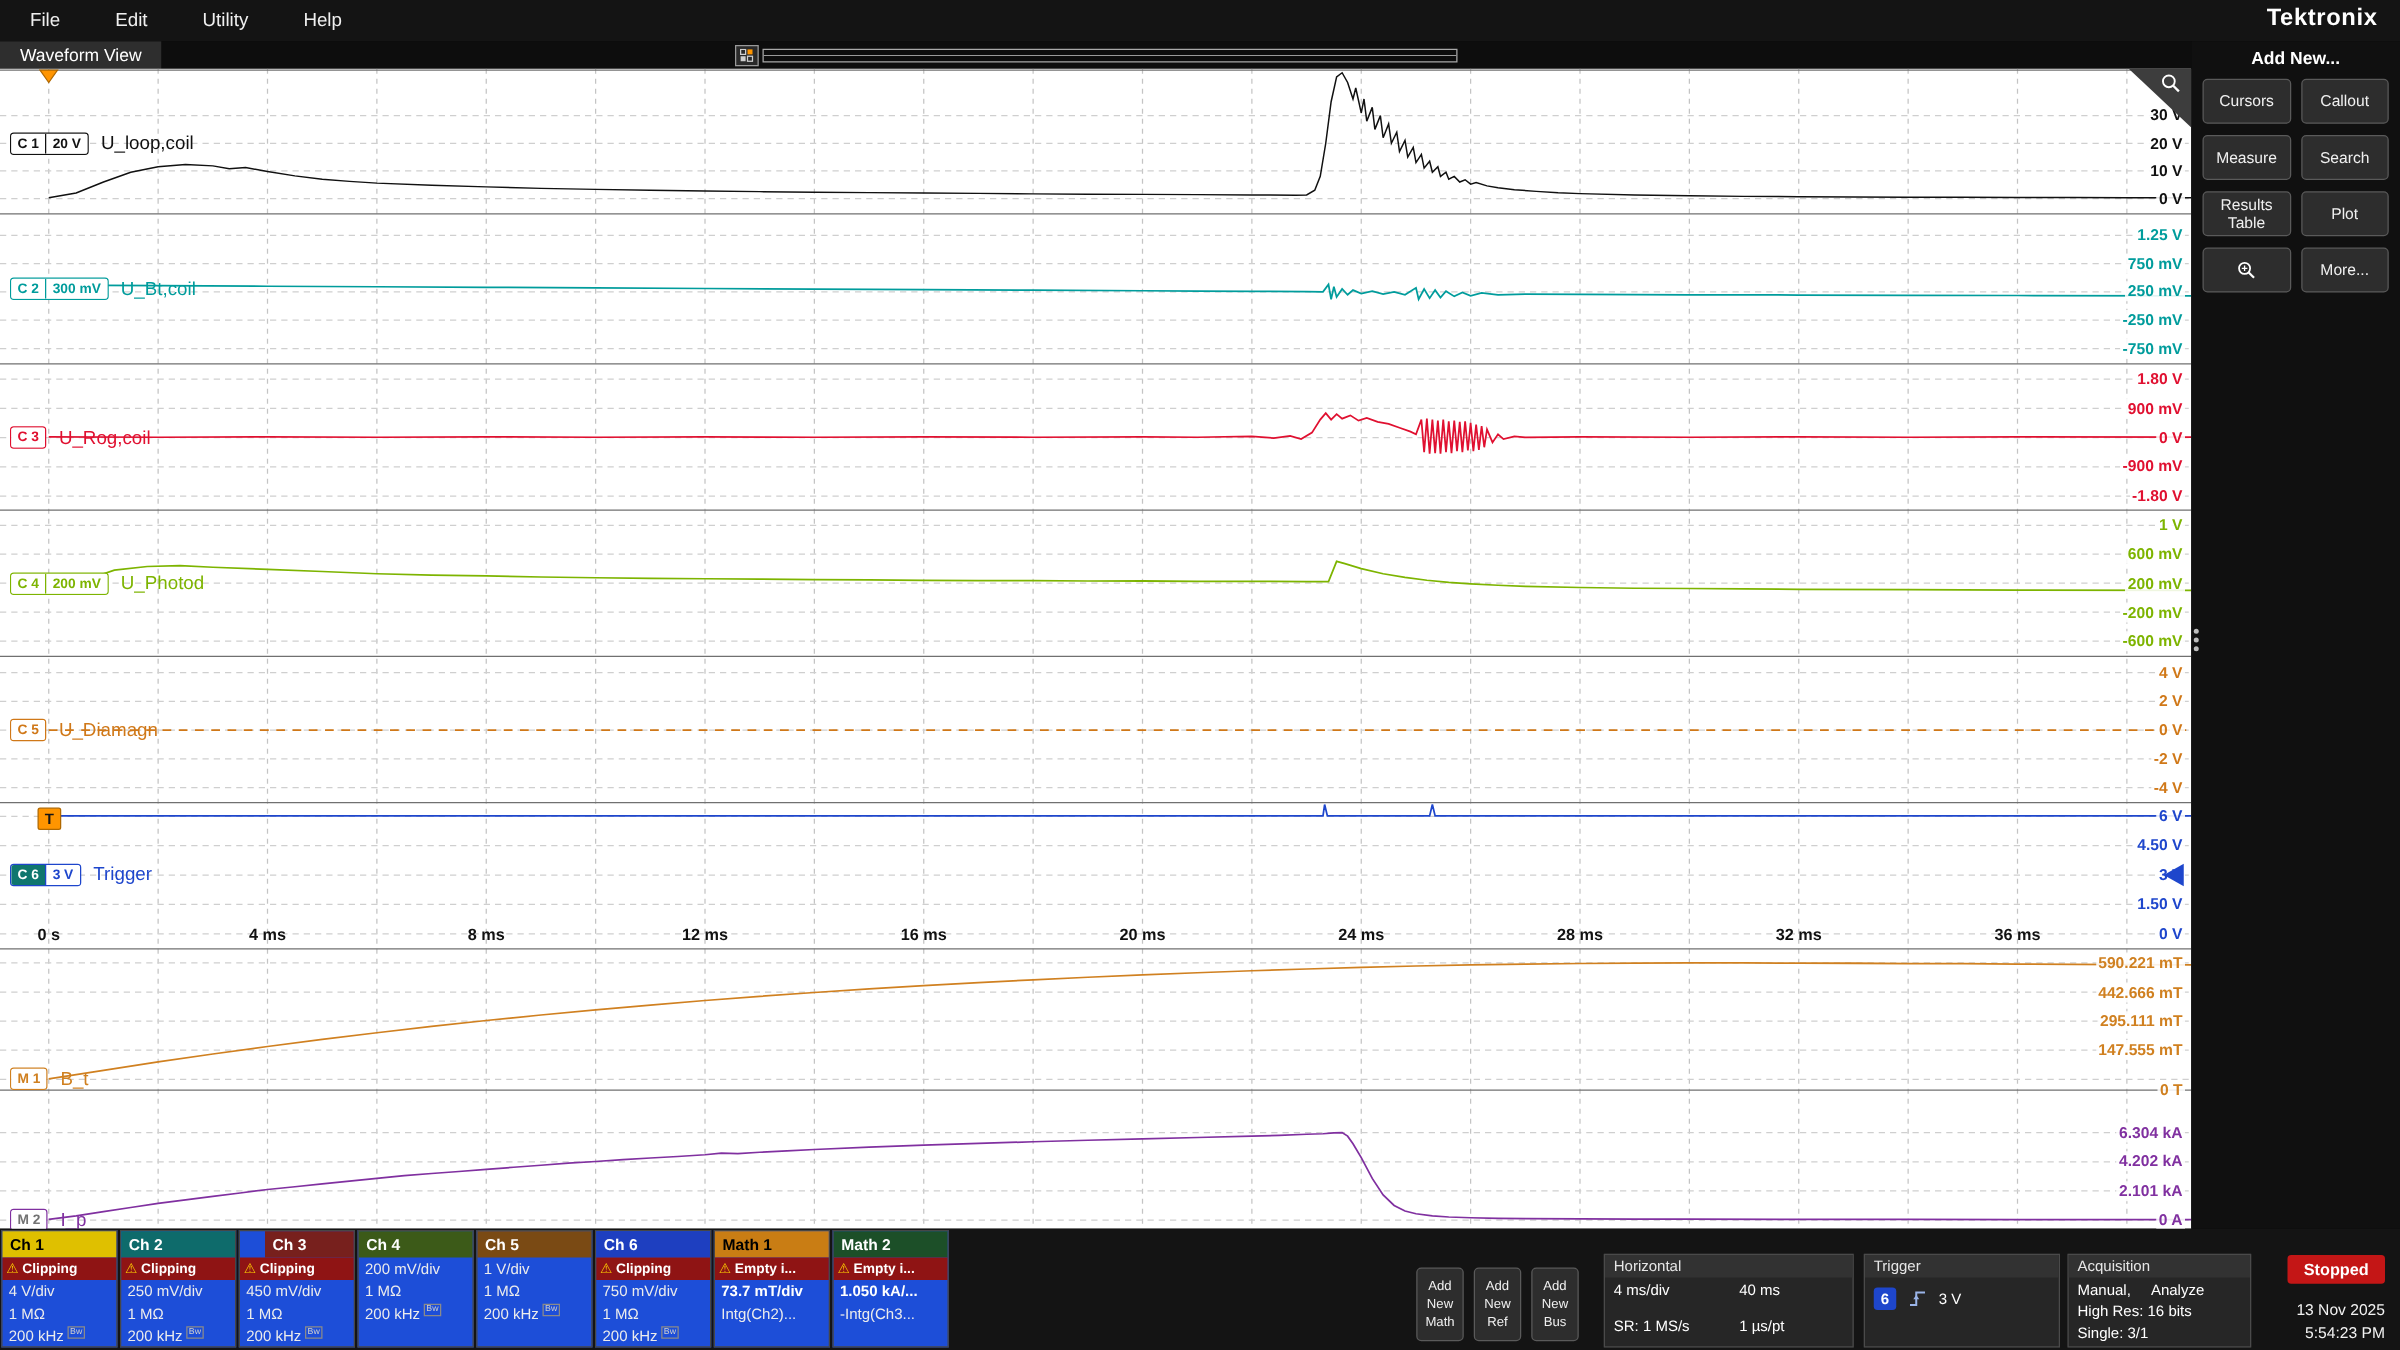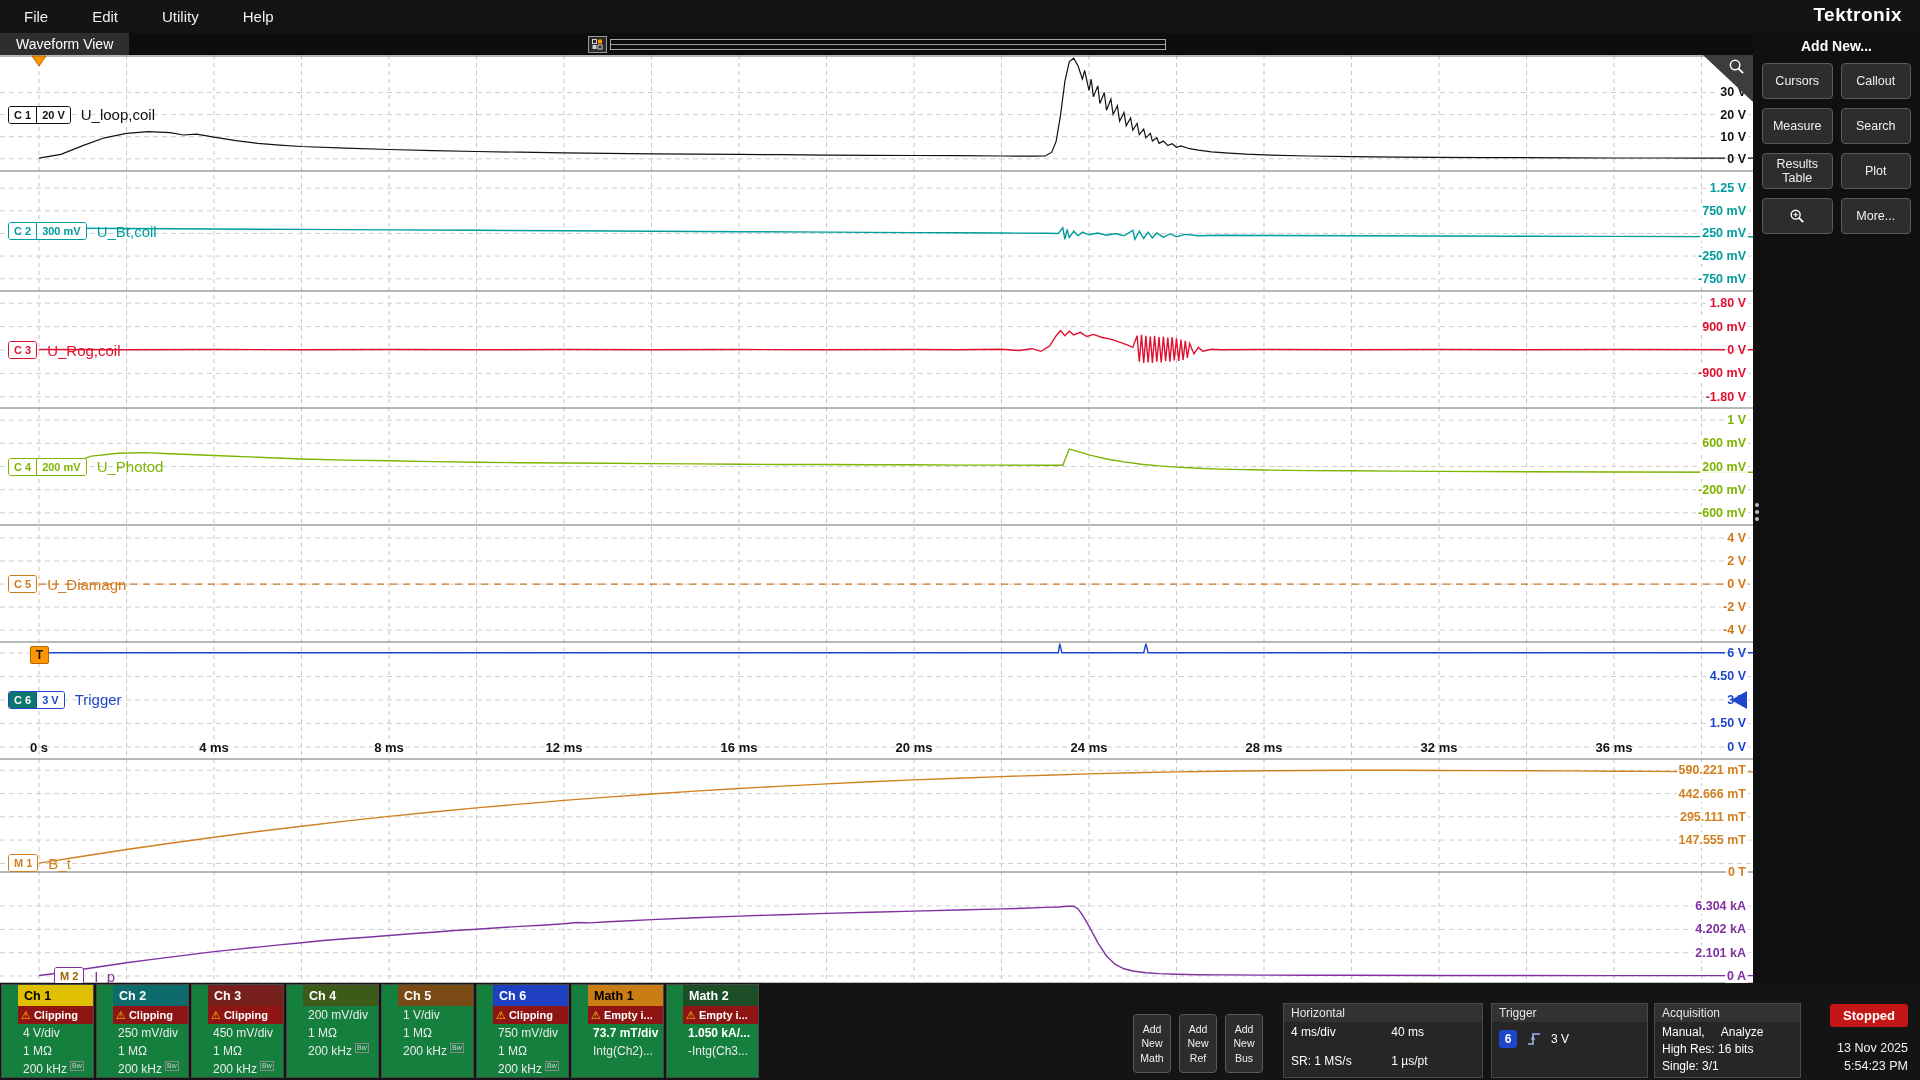--- a/index.html
+++ b/index.html
@@ -46,21 +46,21 @@
   .sidebar-header{color:#fff;font-size:14px;font-weight:bold;text-align:center;padding:5px 0 9px 0;}
   .sidebar-grid{display:grid;grid-template-columns:1fr 1fr;gap:9px 8px;padding:0 9px;}
   .sb-btn{min-height:36px;background:#2d2d2d;border:1px solid #5a5a5a;border-radius:4px;color:#f0f0f0;
           font-size:12.5px;font-family:inherit;line-height:1.15;display:flex;align-items:center;justify-content:center;padding:2px;}
   .drag-handle{position:absolute;left:2px;top:470px;display:flex;flex-direction:column;gap:3px;}
   .drag-handle .dot{width:4px;height:4px;border-radius:50%;background:#bdbdbd;}
 
   
   .bottombar{position:absolute;left:0;top:983px;width:1920px;height:97px;background:#141414;z-index:10;}
   #channel-strips{position:absolute;left:1px;top:1px;display:flex;gap:2px;}
-  .strip{width:93px;height:94px;background:#15803d;border:1px solid #474747;box-sizing:border-box;padding-left:16px;}
+  .strip{width:93px;height:94px;background:#1d4ed8;border:1px solid #474747;box-sizing:border-box;}
   .strip-tab{height:21px;font-size:12.5px;font-weight:bold;display:flex;align-items:center;padding-left:6px;}
   .strip-body{height:72px;}
   .warn{height:18px;background:#8f1414;display:flex;align-items:center;gap:3px;padding-left:3px;}
   .warn-ico{color:#ffd000;font-size:11px;line-height:1;}
   .warn-txt{color:#fff;font-size:11px;font-weight:bold;}
   .srow{height:18px;display:flex;align-items:center;padding-left:5px;color:#ececec;font-size:12px;gap:3px;}
   .srow.b{font-weight:bold;color:#fff;}
   .bw{font-size:7px;border:1px solid #8a8a8a;color:#cfcfcf;padding:0 1px;line-height:8px;margin-top:-6px;}
   #addnew-buttons{position:absolute;left:1133px;top:31px;display:flex;gap:8px;}
   .addnew-btn{width:38px;height:59px;background:#2d2d2d;border:1px solid #5a5a5a;border-radius:4px;color:#f0f0f0;
@@ -294,21 +294,21 @@
         <div class="ch-badge" style="border-color: rgb(208, 128, 32); color: rgb(208, 128, 32);">
           <span class="b1">M 1</span>
         </div>
         <span class="ch-name" style="color: rgb(208, 128, 32);">B_t</span>
       </div>
       <div class="tick-label" style="top: 865.033px; color: rgb(128, 48, 160);">6.304 kA</div>
       <div class="tick-label" style="top: 888.365px; color: rgb(128, 48, 160);">4.202 kA</div>
       <div class="tick-label" style="top: 911.686px; color: rgb(128, 48, 160);">2.101 kA</div>
       <div class="tick-label" style="top: 935.007px; color: rgb(128, 48, 160);">0 A</div>
       <div class="ch-row" style="top: 932.007px;">
-        <div class="ch-badge" style="border-color: rgb(128, 48, 160); color: #a16207; margin-left: 46px;">
+        <div class="ch-badge" style="border-color: rgb(128, 48, 160); color: #737373;">
           <span class="b1">M 2</span>
         </div>
         <span class="ch-name" style="color: rgb(128, 48, 160);">I_p</span>
       </div>
       <div class="time-label" style="left: 9px;">0 s</div>
       <div class="time-label" style="left: 184px;">4 ms</div>
       <div class="time-label" style="left: 359px;">8 ms</div>
       <div class="time-label" style="left: 534px;">12 ms</div>
       <div class="time-label" style="left: 709px;">16 ms</div>
       <div class="time-label" style="left: 884px;">20 ms</div>
@@ -374,21 +374,21 @@
           <div class="warn">
             <span class="warn-ico">⚠</span>
             <span class="warn-txt">Clipping</span>
           </div>
           <div class="srow">250 mV/div</div>
           <div class="srow">1 MΩ</div>
           <div class="srow">200 kHz<span class="bw">Bw</span></div>
         </div>
       </div>
       <div class="strip">
-        <div class="strip-tab" style="background: rgb(119, 32, 29); color: rgb(255, 255, 255);">Ch 3</div>
+        <div class="strip-tab" style="background: rgb(119, 32, 29); color: rgb(255, 255, 255); margin-left: 20px;">Ch 3</div>
         <div class="strip-body">
           <div class="warn">
             <span class="warn-ico">⚠</span>
             <span class="warn-txt">Clipping</span>
           </div>
           <div class="srow">450 mV/div</div>
           <div class="srow">1 MΩ</div>
           <div class="srow">200 kHz<span class="bw">Bw</span></div>
         </div>
       </div>

